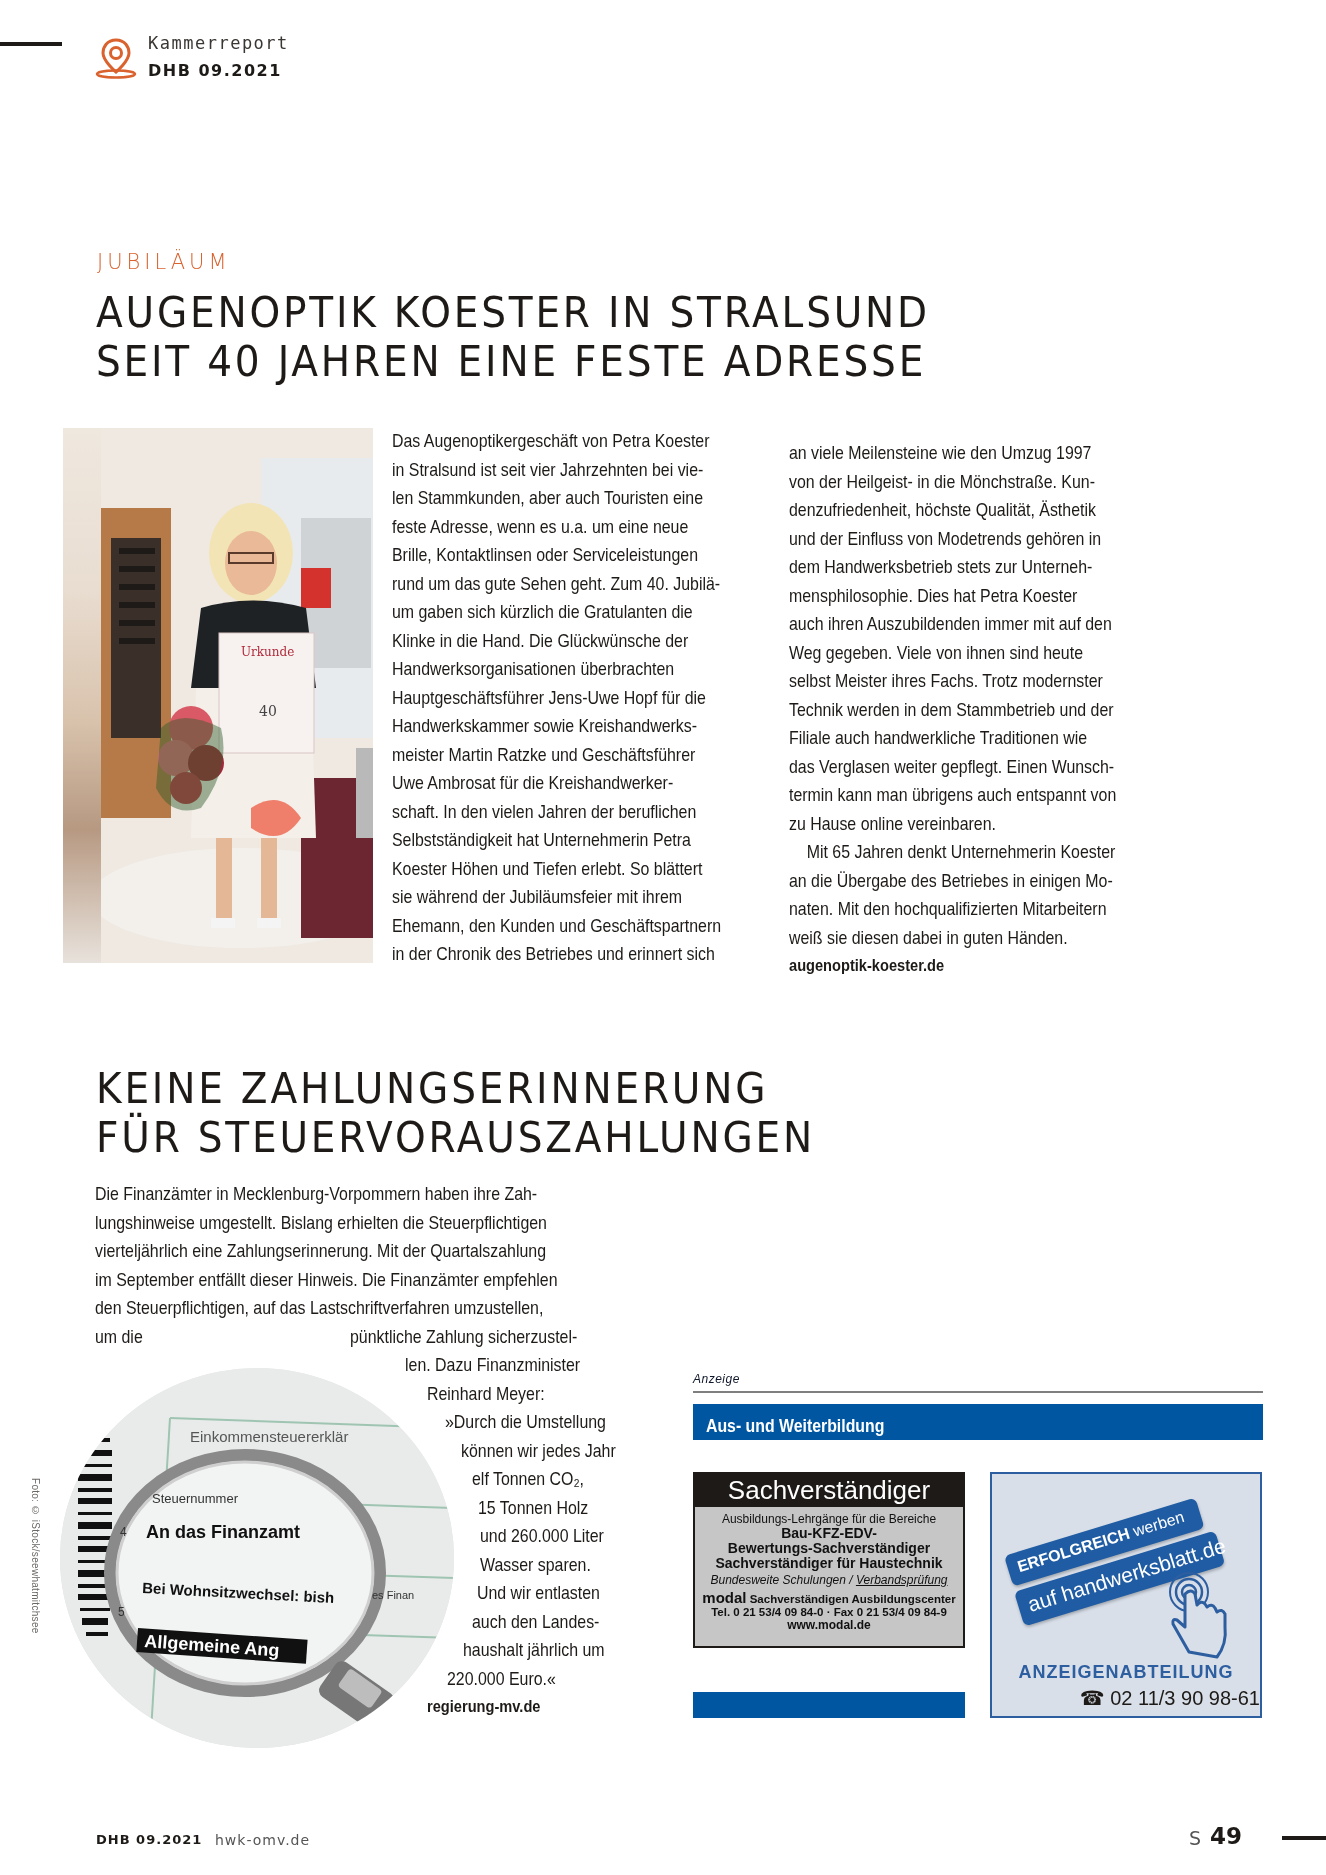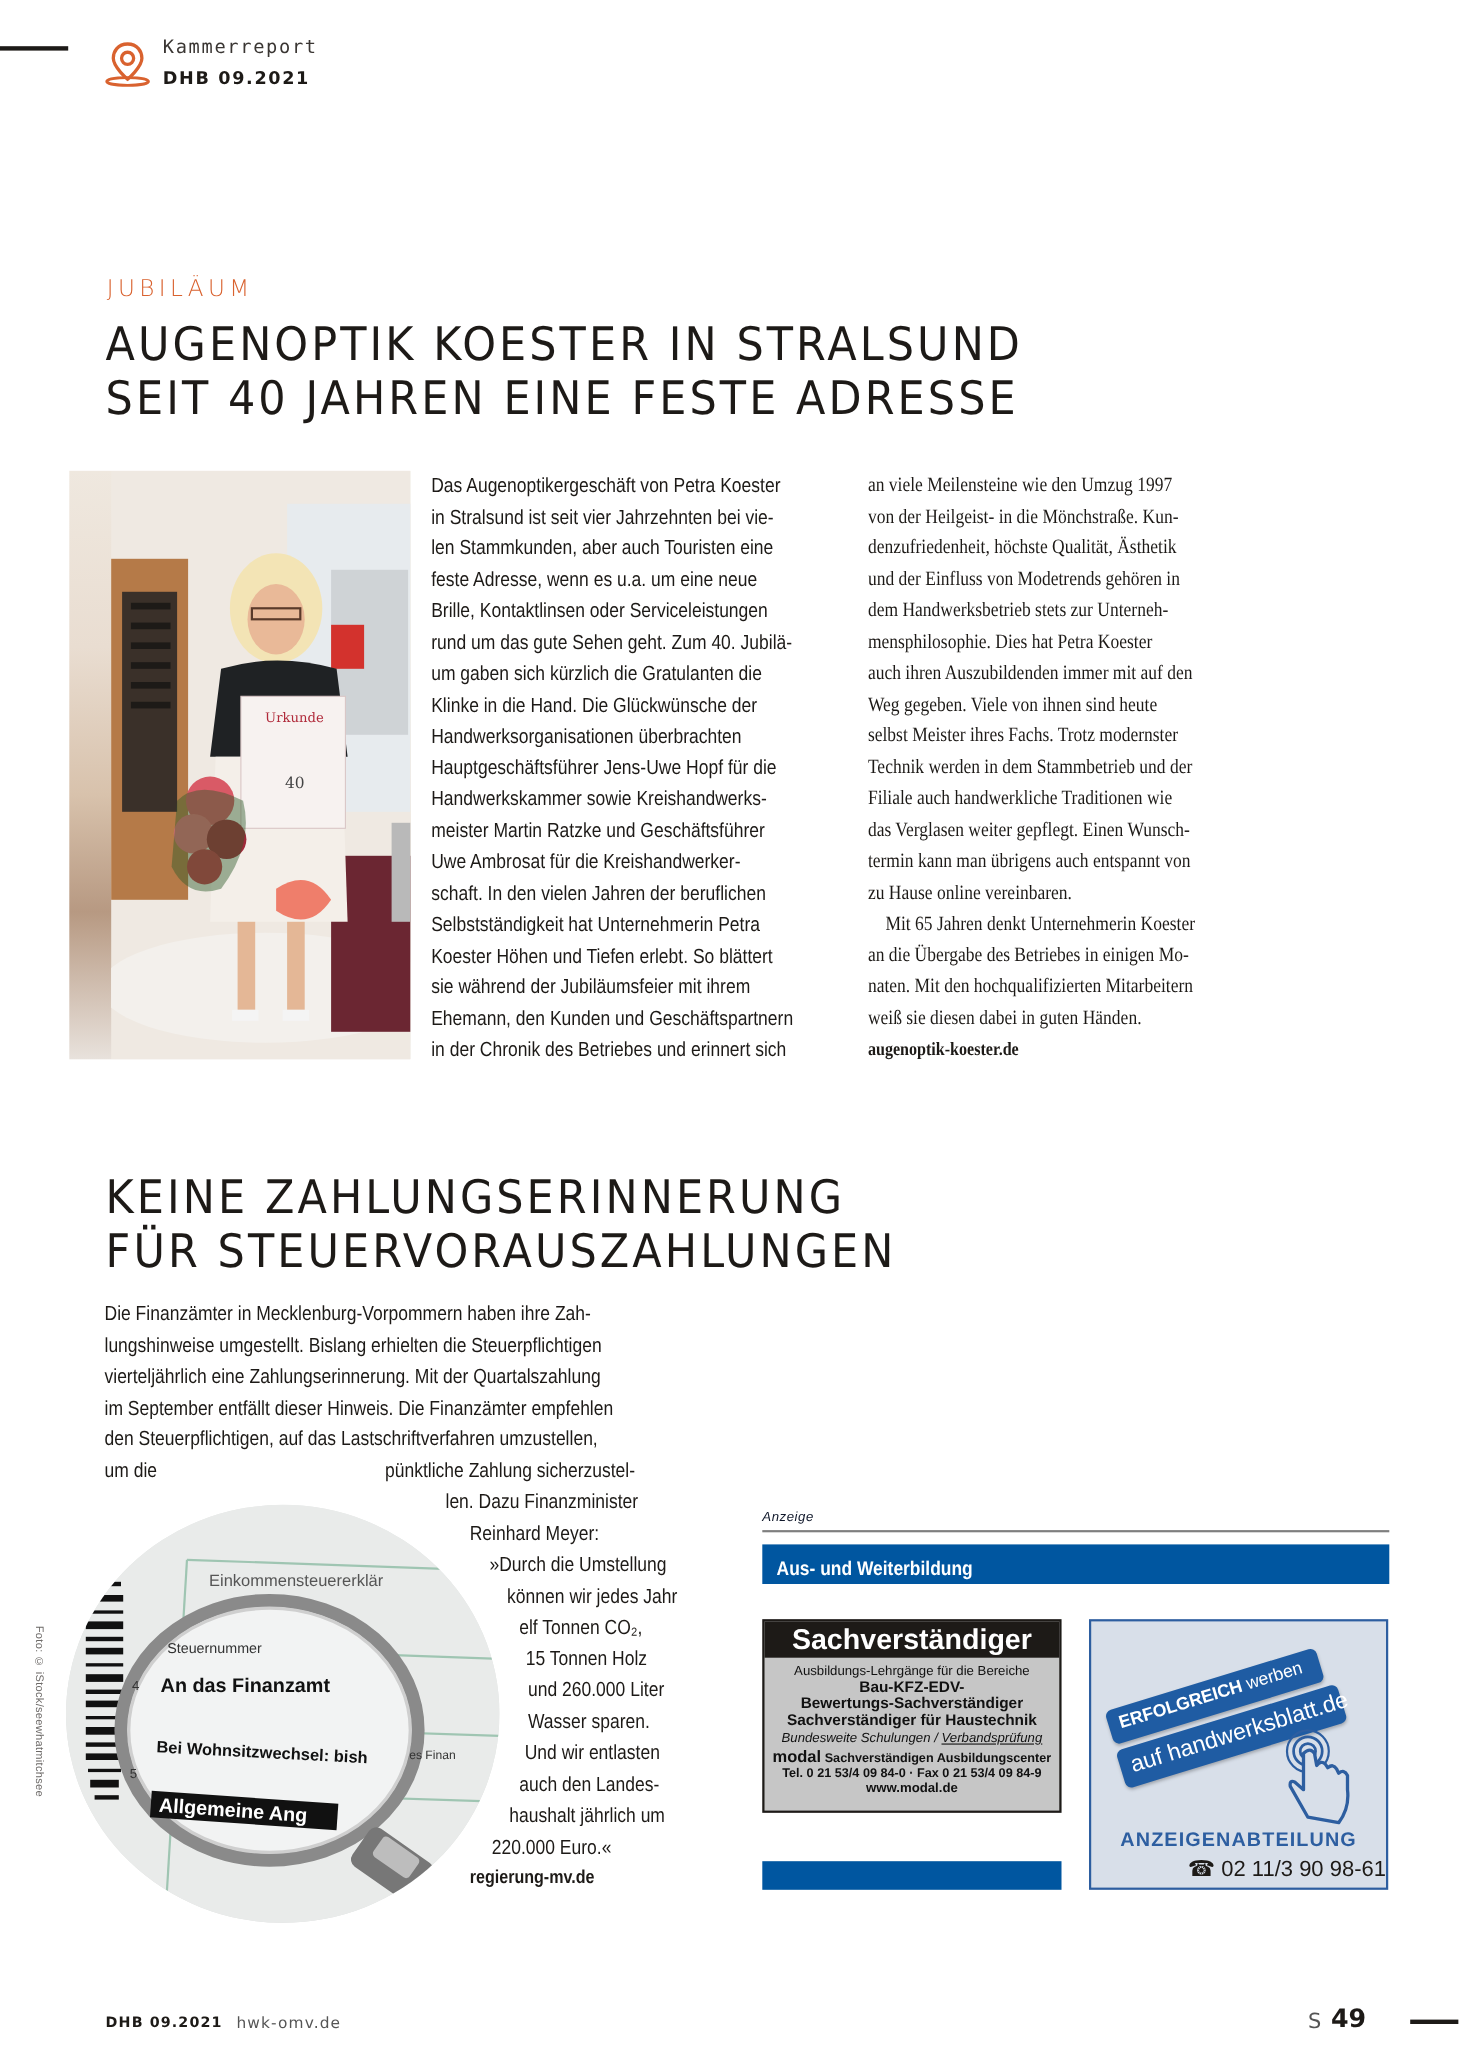--- a/index.html
+++ b/index.html
@@ -18,41 +18,41 @@
   .kicker { left: 97px; top: 250px; font-family: "DejaVu Sans", sans-serif; font-size: 21px; letter-spacing: 4px; color: #d9622f; font-weight: 300; }
   .headline { font-family: "DejaVu Sans", sans-serif; font-size: 42px; letter-spacing: 3px; line-height: 49px; color: #1d1a17; font-weight: normal; transform: scaleX(0.93); transform-origin: left top; white-space: nowrap; }
   .h1 { left: 96px; top: 288px; }
 
   .photo1 { left: 63px; top: 428px; width: 310px; height: 535px; overflow: hidden;
     background: linear-gradient(180deg, #efe8df 0%, #e9ddd1 30%, #d8c2ac 55%, #b79982 75%, #e8e2dc 100%); padding-left: 38px; }
 
   .col { font-family: "Liberation Sans Narrow", "Liberation Sans", sans-serif; font-size: 18.5px; line-height: 28.5px; color: #1d1a17; }
   .col p { white-space: nowrap; transform: scaleX(0.86); transform-origin: left top; }
   .col1 { left: 392px; top: 427px; width: 380px; }
-  .col2 { left: 789px; top: 427px; width: 380px; font-family: Liberation Serif, serif; }
+  .col2 { left: 789px; top: 439px; width: 380px; }
   .link-bold { font-weight: bold; font-size: 17px; }
 
   
   .h2 { left: 96px; top: 1064px; }
   .body2 { left: 95px; top: 1180px; font-size: 18.5px; line-height: 28.5px; }
   .body2 p { white-space: nowrap; transform: scaleX(0.86); transform-origin: left top; }
 
   .photo2 { left: 60px; top: 1368px; width: 394px; height: 380px; border-radius: 50%; overflow: hidden;
     background: radial-gradient(circle at 50% 45%, #f4f5f4 0%, #e6e8e7 55%, #cfd2d1 100%); }
 
   .credit { left: 30px; top: 1478px; font-size: 10px; color: #6b6866; writing-mode: vertical-rl; letter-spacing: 0.3px; }
 
   
   .anzeige-label { left: 693px; top: 1372px; font-size: 12px; font-style: italic; color: #0f172a; letter-spacing: 0.5px; }
   .anzeige-rule { left: 693px; top: 1391px; width: 570px; height: 2px; background: #7f7f7f; }
   .ad-band { left: 693px; top: 1404px; width: 570px; height: 36px; background: #0056a0; color: #fff; font-weight: bold; font-size: 18px; padding: 12px 13px; }
   .ad-band span { display: inline-block; transform: scaleX(0.88); transform-origin: left center; white-space: nowrap; }
 
   .ad-sach { left: 693px; top: 1472px; width: 272px; height: 176px; background: #c6c6c6; border: 2px solid #1d1a17; font-family: "Liberation Sans", sans-serif; text-align: center; color: #111; }
-  .ad-sach .title { background: #1d1a17; color: #fff; font-weight: bold; font-size: 26px; height: 33px; line-height: 33px; }
+  .ad-sach .title { background: #1d1a17; color: #fff; font-weight: normal; font-size: 26px; height: 33px; line-height: 33px; }
   .ad-sach .l1 { font-size: 12px; margin-top: 5px; }
   .ad-sach .l2 { font-size: 14px; font-weight: bold; line-height: 15px; }
   .ad-sach .l3 { font-size: 12px; font-style: italic; margin-top: 2px; }
   .ad-sach .l3 u { text-decoration: underline; }
   .ad-sach .l4 { font-size: 11.5px; font-weight: bold; margin-top: 2px; }
   .ad-sach .l4 .brand { font-size: 15px; }
   .ad-sach .l5 { font-size: 11.5px; font-weight: bold; }
   .ad-sach .l6 { font-size: 12px; font-weight: bold; }
 
   .ad-blue-bar { left: 693px; top: 1692px; width: 272px; height: 26px; background: #0056a0; }

